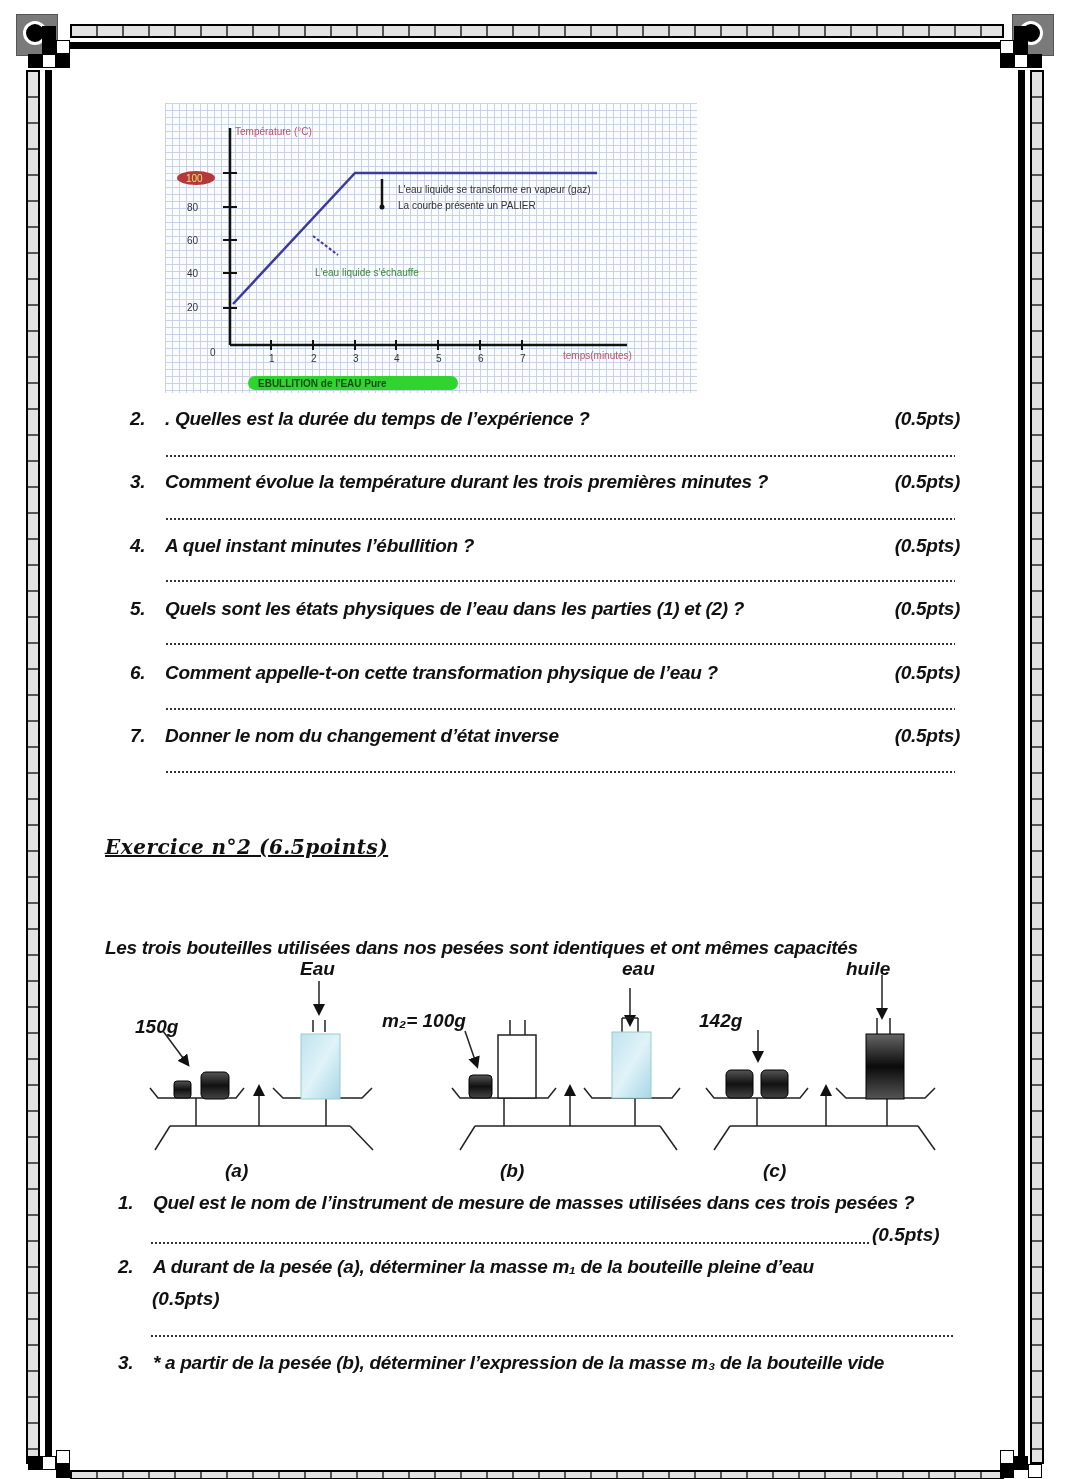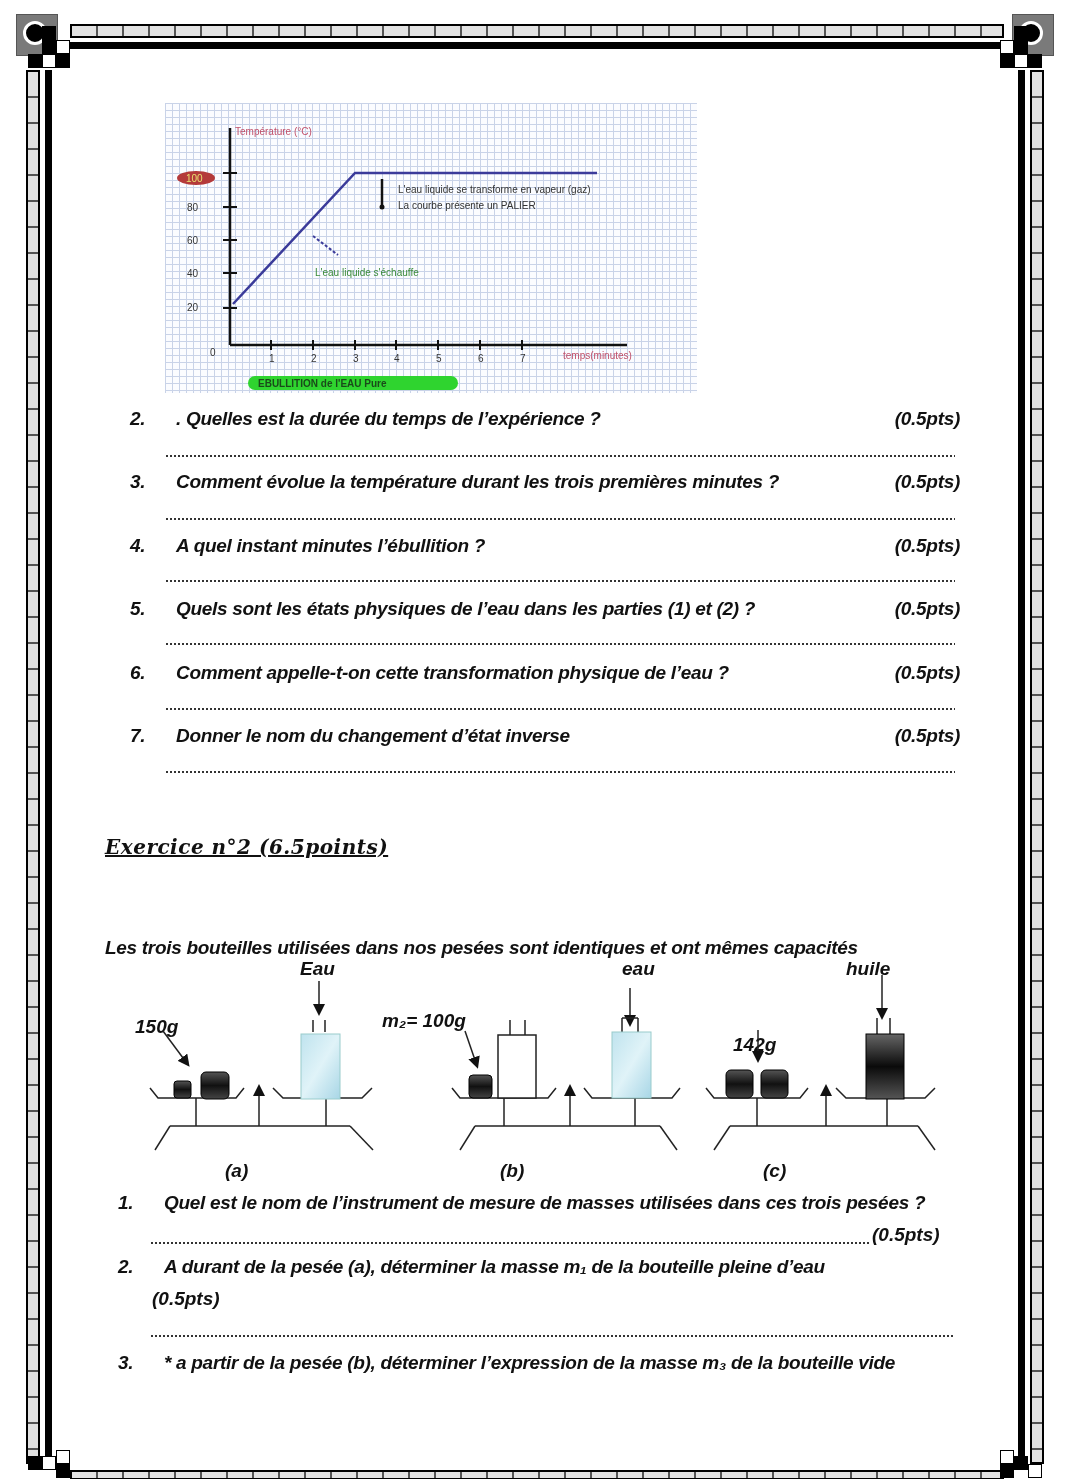--- a/index.html
+++ b/index.html
@@ -26,21 +26,21 @@
            background-color:#fbfcff;
            background-image:
              linear-gradient(#c9d3e8 1px, transparent 1px),
              linear-gradient(90deg, #c9d3e8 1px, transparent 1px);
            background-size: 7px 7px; }
   .graph svg { position:absolute; left:0; top:0; }
 
   .q { position:absolute; left:130px; width:830px; font-size:19px; font-style:italic; font-weight:bold;
        font-family: "Liberation Sans Narrow", "Liberation Sans", sans-serif; letter-spacing:-0.3px; }
   .q .num { position:absolute; left:0; }
-  .q .txt { position:absolute; left:46px; }
+  .q .txt { position:absolute; left:35px; }
   .q .pts { position:absolute; right:0; }
   .dots { position:absolute; left:165px; width:790px; height:2px;
           background-image: radial-gradient(circle, #333 0.9px, transparent 1.1px);
           background-size:4px 2px; }
 
   .ex-title { position:absolute; left:105px; top:805px; font-family:"DejaVu Serif", serif;
               font-style:italic; font-weight:bold; font-size:20px; text-decoration:underline;
               letter-spacing:0.5px;margin-top:30px; }
   .para { position:absolute; left:105px; font-size:19px; font-style:italic; font-weight:bold; letter-spacing:-0.3px; }
 
@@ -197,21 +197,21 @@
 
   <div class="ex-title">Exercice n°2 (6.5points)</div>
   <div class="para" style="top:937px;">Les trois bouteilles utilisées dans nos pesées sont identiques et ont mêmes capacités</div>
 
   <div>
     <span class="lbl" style="left:300px; top:958px;">Eau</span>
     <span class="lbl" style="left:622px; top:958px;">eau</span>
     <span class="lbl" style="left:846px; top:958px;">huile</span>
     <span class="lbl" style="left:135px; top:1016px;">150g</span>
     <span class="lbl" style="left:382px; top:1010px;">m₂=  100g</span>
-    <span class="lbl" style="left:733px; top:1010px;margin-top:24px;">142g</span>
+    <span class="lbl" style="left:699px; top:1010px;">142g</span>
     <span class="lbl" style="left:225px; top:1160px;">(a)</span>
     <span class="lbl" style="left:500px; top:1160px;">(b)</span>
     <span class="lbl" style="left:763px; top:1160px;">(c)</span>
 
     <svg width="1070" height="1479" style="position:absolute;left:0;top:0;pointer-events:none;">
       <defs>
         <linearGradient id="weightGrad" x1="0" y1="0" x2="0" y2="1">
           <stop offset="0" stop-color="#555"></stop>
             <stop offset="0.5" stop-color="#111"></stop>
             <stop offset="1" stop-color="#444"></stop>

